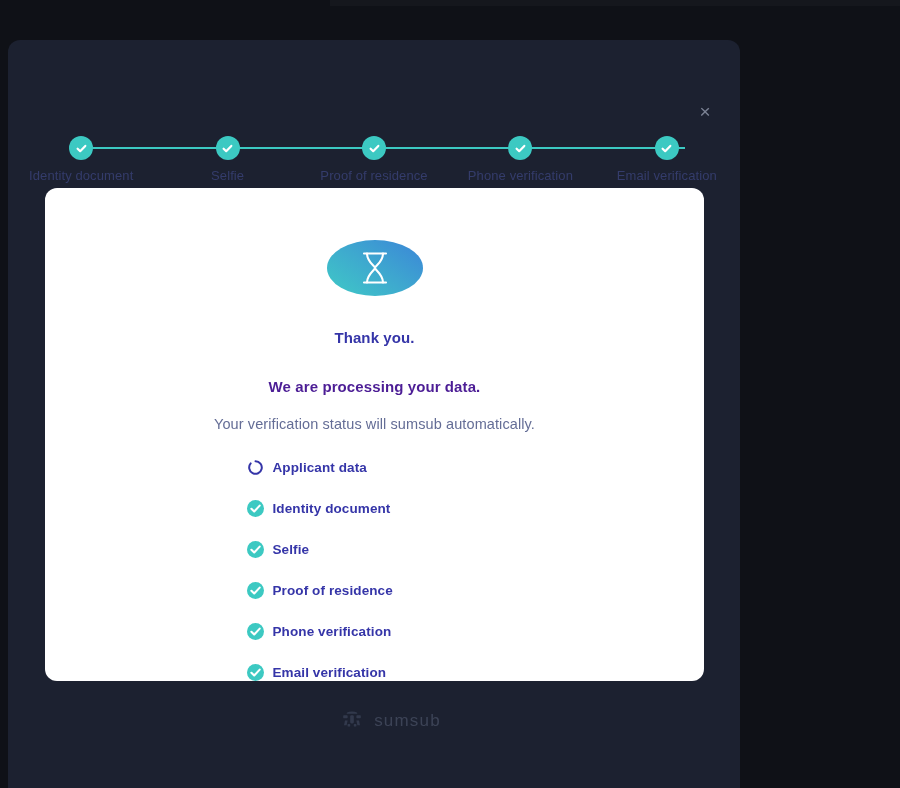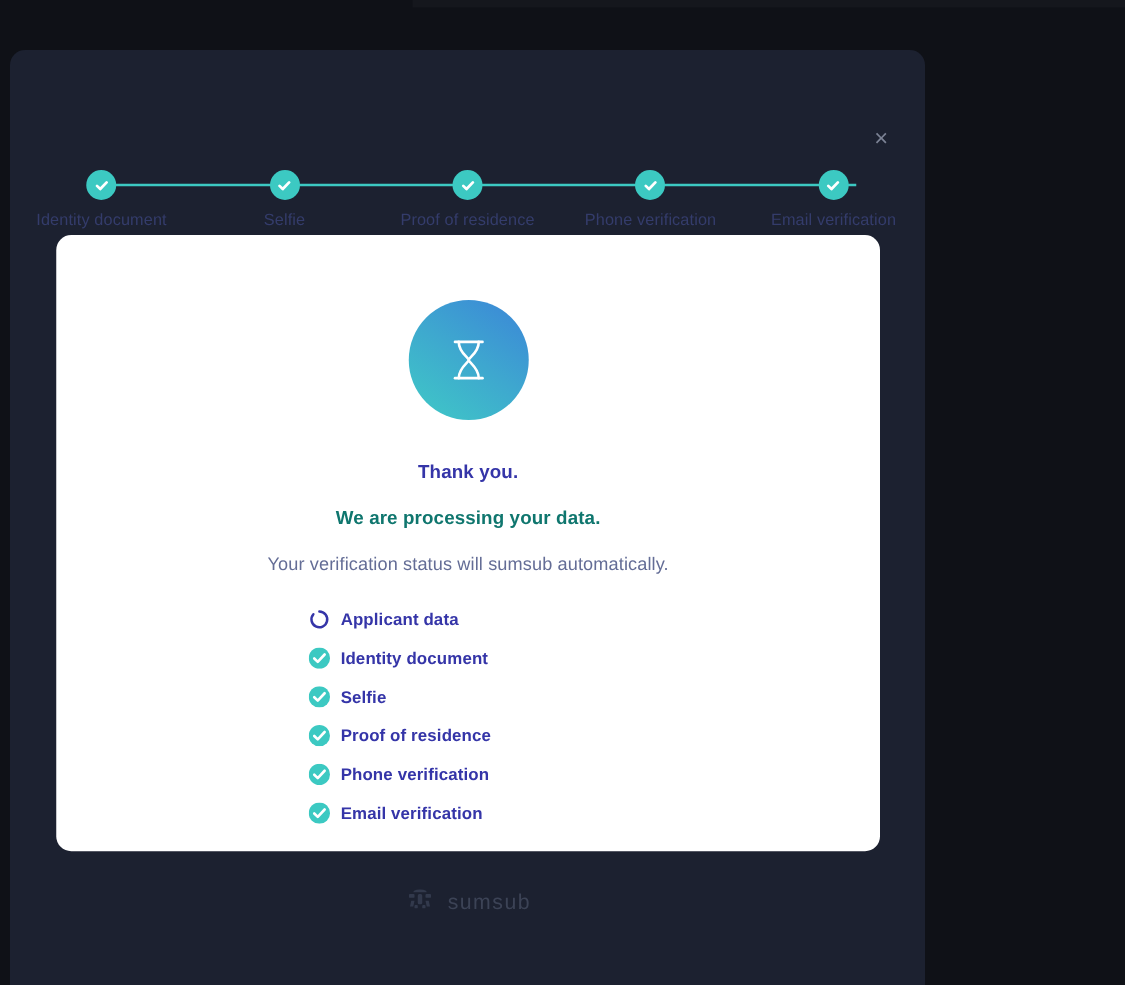--- a/index.html
+++ b/index.html
@@ -137,38 +137,38 @@
   }
 
   .card-title {
     margin-top: 33px;
     font-size: 15px;
     font-weight: bold;
     color: #3535a8;
     letter-spacing: 0.1px;
   }
   .card-subtitle {
-    margin-top: 20px;
+    margin-top: 32px;
     font-size: 15px;
     font-weight: bold;
-    color: #0f766e;
+    color: #4c1d95;
     letter-spacing: 0.1px;
   }
   .card-note {
     margin-top: 21px;
     font-size: 14.5px;
     color: #646d96;
     letter-spacing: 0.1px;
   }
 
   .checklist {
     margin-top: 27px;
     display: flex;
     flex-direction: column;
-    gap: 14px;
+    gap: 24px;
     align-self: center;
     width: 260px;
     padding-left: 2px;
     box-sizing: border-box;
   }
   .check-item {
     display: flex;
     align-items: center;
     gap: 9px;
   }
@@ -181,21 +181,21 @@
   .check-label {
     font-size: 13.5px;
     font-weight: bold;
     color: #3535a8;
     letter-spacing: 0.1px;
   }
 
   
   .footer {
     position: absolute;
-    left: 0;
+    left: 16px;
     top: 668px;
     width: 732px;
     display: flex;
     align-items: center;
     justify-content: center;
     gap: 9px;
   }
   .footer-logo-mark { display: block; opacity: 0.85; }
   .footer-logo-text {
     font-size: 17px;

